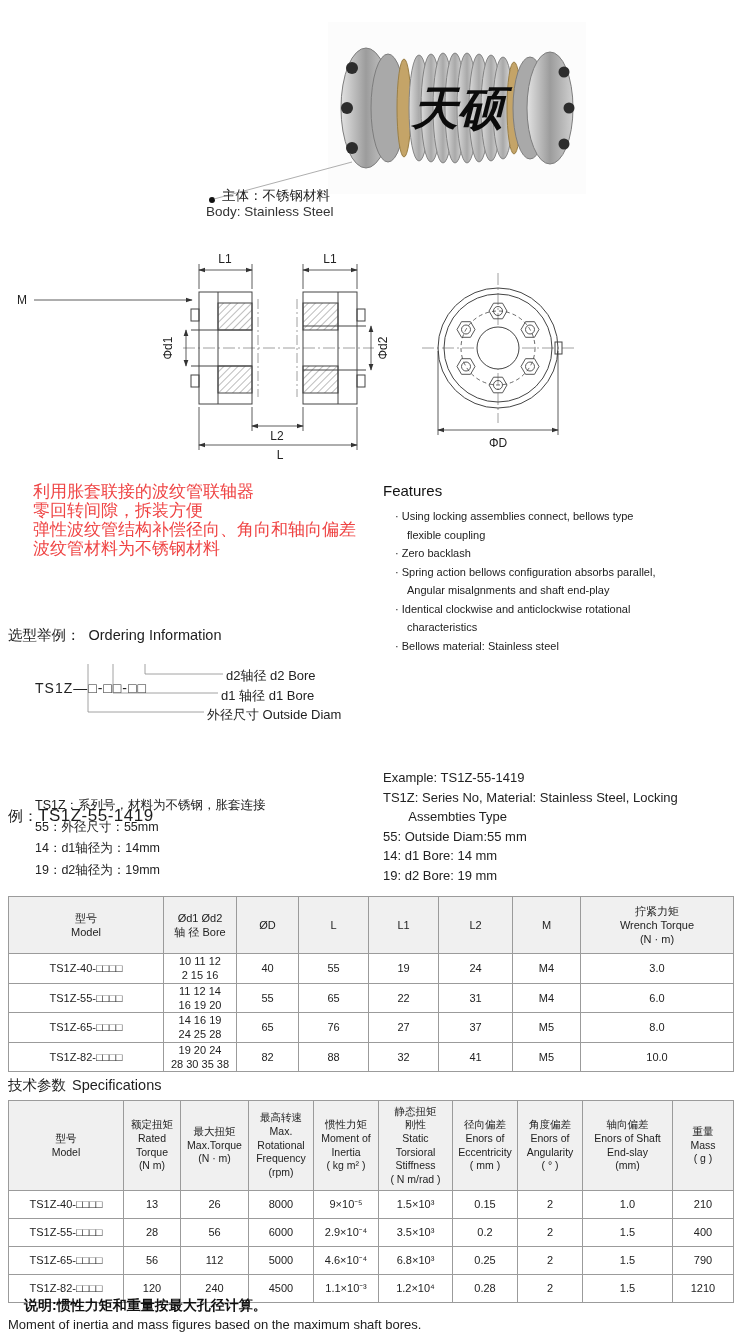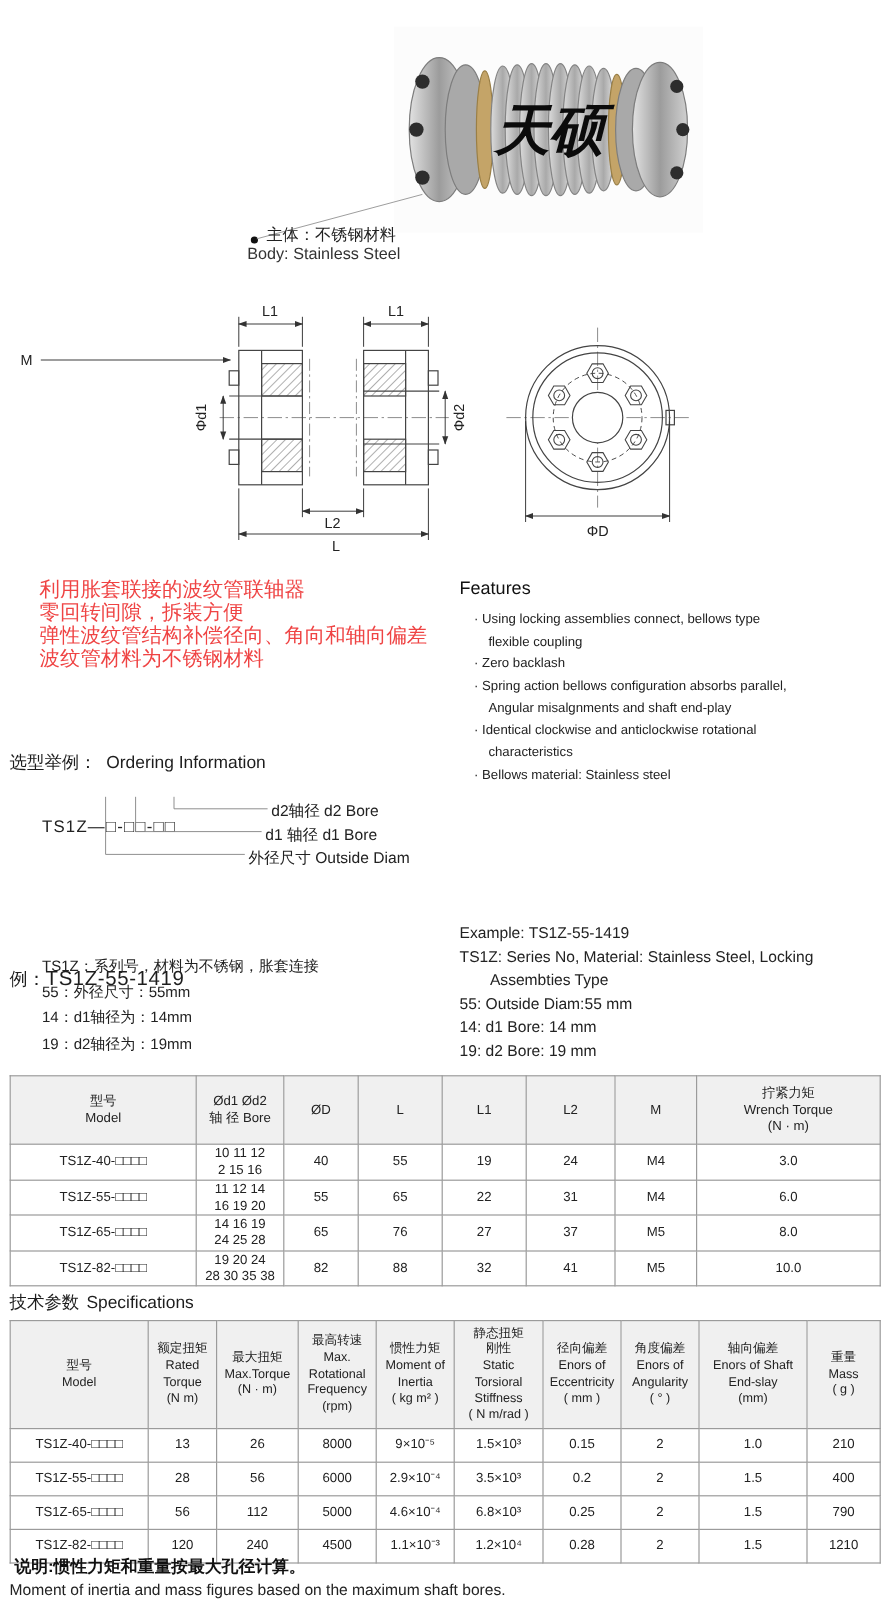--- a/index.html
+++ b/index.html
@@ -72,21 +72,21 @@
   .t1 { left: 8px; top: 896px; width: 725px; }
   .t1 th { height: 57px; }
   .t1 td { height: 27px; }
   .t2 { left: 8px; top: 1100px; width: 725px; }
   .t2 th { height: 90px; font-size: 10.5px; line-height: 1.3; }
   .t2 td { height: 28px; }
 
   .spec-title { left: 8px; top: 1076px; font-size: 14.5px; }
   .spec-title .en { margin-left: 6px; }
 
-  .footnote-cn { left: 12px; top: 1297px; font-size: 14px; font-weight: bold; color: #111; }
+  .footnote-cn { left: 24px; top: 1297px; font-size: 14px; font-weight: bold; color: #111; }
   .footnote-en { left: 8px; top: 1317px; font-size: 13px; color: #222; }
 </style>
 </head>
 <body>
 
 <div class="abs photo">
   <svg width="258" height="172" viewBox="0 0 258 172">
     <defs>
       <linearGradient id="metalV" x1="0" y1="0" x2="1" y2="0">
         <stop offset="0" stop-color="#e2e2e2"></stop>

